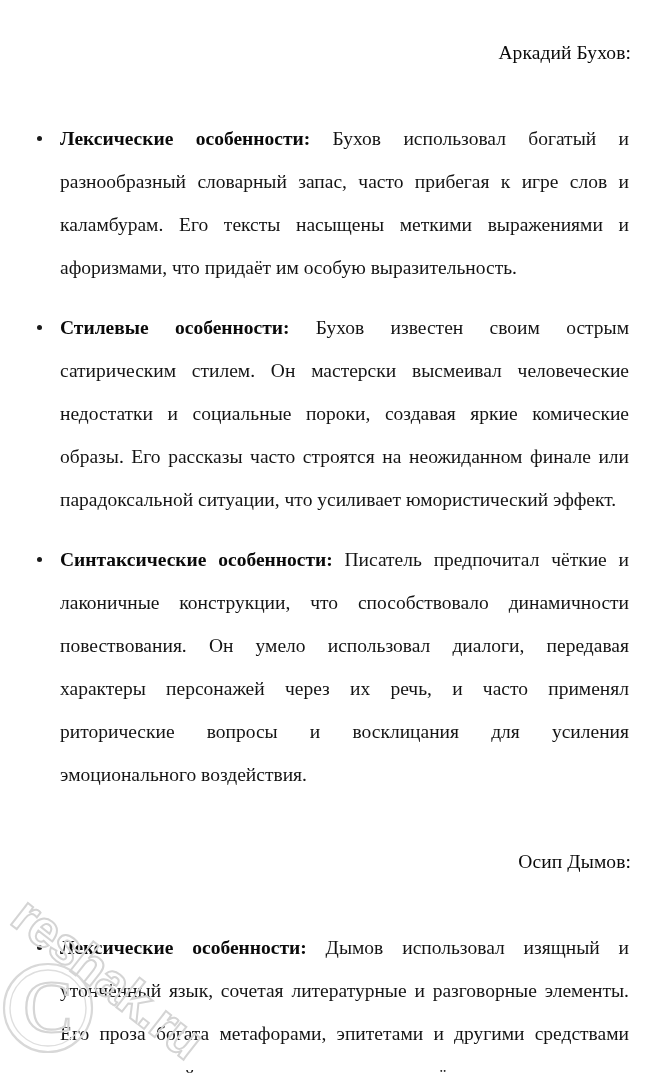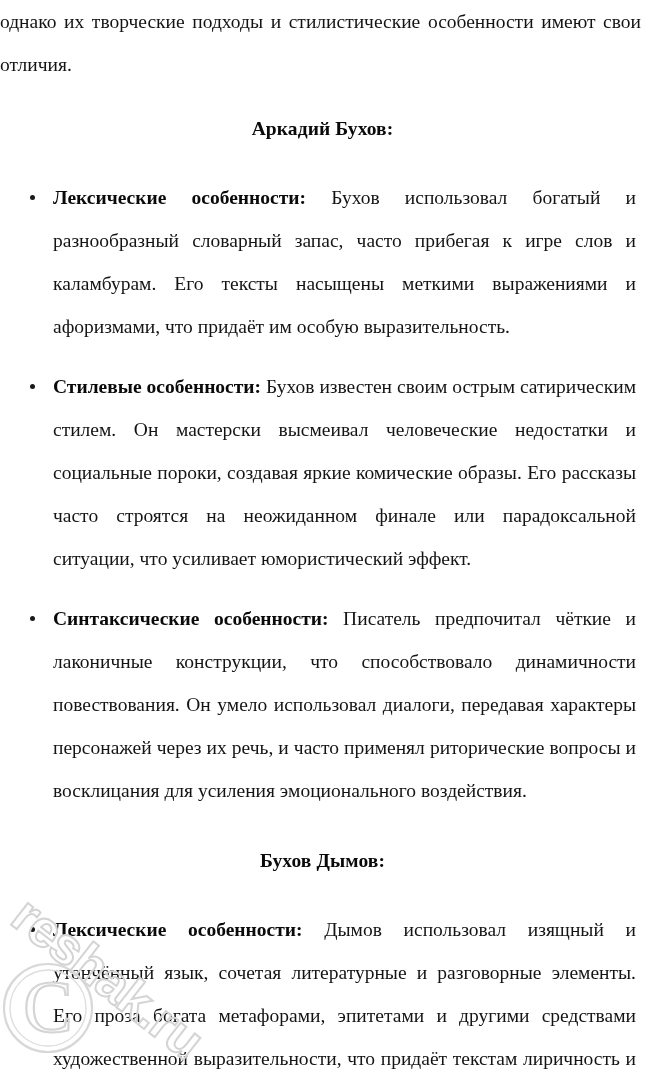--- a/index.html
+++ b/index.html
@@ -44,35 +44,35 @@
     -webkit-hyphens: none;
     hyphens: none;
   }
 
   .para.cont {
     padding-left: 0;
     padding-right: 4px;
   }
 
   .heading {
-    margin: 4px;
+    margin: 14px;
     font-size: 19.5px;
     line-height: 43px;
-    font-weight: bold;
-    text-align: center;
+    font-weight: normal;
+    text-align: right;
     color: #0a0a0a;
     letter-spacing: 0.1px;
   }
 
   .spacer-sm { height: 17px; }
   .spacer-md { height: 18px; }
 
   
   ul.bullets {
-    margin: 5px;
+    margin: 12px;
     padding: 0;
     list-style: none;
   }
   ul.bullets li {
     position: relative;
     margin: 0;
     padding-left: 48px;
     padding-right: 4px;
     font-size: 19.5px;
     line-height: 43px;
@@ -122,21 +122,20 @@
         <text x="48" y="152" font-family="'Liberation Serif', serif" font-size="74" fill="none" stroke="#d5d5d5" stroke-width="2.2" text-anchor="middle">C</text>
       </g>
       <g transform="rotate(38 18 30)">
         <text x="18" y="46" font-family="'Liberation Sans', sans-serif" font-size="52" font-weight="bold" fill="none" stroke="#d4d4d4" stroke-width="2" letter-spacing="-1">reshak.ru</text>
       </g>
     </svg>
   </div>
 
   <div class="flow">
 
-    <p class="para cont">однако их творческие подходы и стилистические особенности имеют свои отличия.</p>
 
     <div class="spacer-sm"></div>
 
     <h2 class="heading">Аркадий Бухов:</h2>
 
     <div class="spacer-sm"></div>
 
     <ul class="bullets">
       <li>
         <span class="bullet-dot"></span>
@@ -147,21 +146,21 @@
         <span class="lead">Стилевые особенности:</span><span> Бухов известен своим острым сатирическим стилем. Он мастерски высмеивал человеческие недостатки и социальные пороки, создавая яркие комические образы. Его рассказы часто строятся на неожиданном финале или парадоксальной ситуации, что усиливает юмористический эффект.</span>
       </li>
       <li>
         <span class="bullet-dot"></span>
         <span class="lead">Синтаксические особенности:</span><span> Писатель предпочитал чёткие и лаконичные конструкции, что способствовало динамичности повествования. Он умело использовал диалоги, передавая характеры персонажей через их речь, и часто применял риторические вопросы и восклицания для усиления эмоционального воздействия.</span>
       </li>
     </ul>
 
     <div class="spacer-md"></div>
 
-    <h2 class="heading">Бухов Дымов:</h2>
+    <h2 class="heading">Осип Дымов:</h2>
 
     <div class="spacer-sm"></div>
 
     <ul class="bullets">
       <li>
         <span class="bullet-dot"></span>
         <span class="lead">Лексические особенности:</span><span> Дымов использовал изящный и утончённый язык, сочетая литературные и разговорные элементы. Его проза богата метафорами, эпитетами и другими средствами художественной выразительности, что придаёт текстам лиричность и глубину.</span>
       </li>
 
     </ul>

